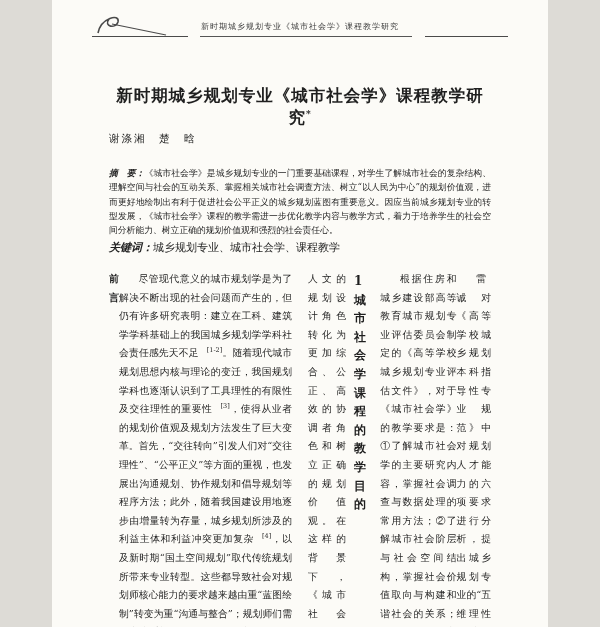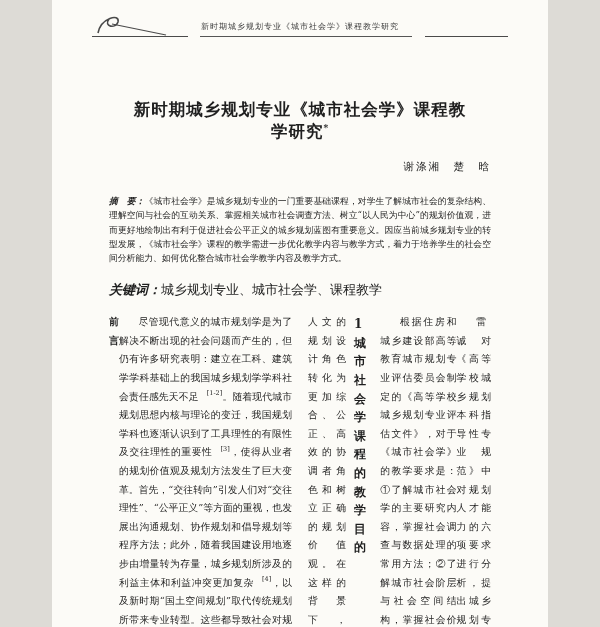--- a/index.html
+++ b/index.html
@@ -19,32 +19,32 @@
   .running-head{
     position:absolute;top:21px;left:0;right:0;
     text-align:center;font-size:8px;color:#3c3c3c;letter-spacing:1px;
   }
   .header-rule{
     position:absolute;top:36px;left:40px;right:40px;height:1px;
     background:linear-gradient(90deg,#4a4a4a 0%,#4a4a4a 23%,transparent 23%,transparent 26%,
       #555 26%,#555 77%,transparent 77%,transparent 80%,#4a4a4a 80%,#4a4a4a 100%);
   }
   .article-title{
-    margin:17px;padding-top:82px;
+    margin:3px;padding-top:82px;
     text-align:center;font-size:16.5px;font-weight:bold;letter-spacing:1px;
   }
   .article-title sup{font-size:9px;font-weight:bold;}
   .authors{
-    text-align:right;font-size:10.5px;letter-spacing:2px;
+    text-align:left;font-size:10.5px;letter-spacing:2px;
   }
   .abstract{
     margin-top:20px;font-size:8.8px;line-height:1.62;text-align:justify;
   }
   .abstract .lbl,.keywords .lbl{font-weight:bold;font-style:italic;}
-  .keywords{font-size:13px;line-height:1.62;margin-top:14px;text-align:justify;}
+  .keywords{font-size:11px;line-height:1.62;margin-top:2px;text-align:justify;}
   .columns{
     display:flex;gap:16px;margin-top:13px;height:376px;
   }
   .col{
     flex:1;min-width:0;display:flex;flex-direction:row;
     font-size:9.8px;line-height:18.6px;text-align:justify;overflow:hidden;
   }
   .col p{margin:0;text-indent:2em;}
   .col p.noindent{text-indent:0;}
   .col sup{font-size:6.5px;line-height:0;padding-left:8px;}
@@ -62,21 +62,21 @@
     <path d="M20 14 L74 25" stroke="#4a4a4a" stroke-width="1.2" fill="none"></path>
   </svg>
 
   <div class="running-head">新时期城乡规划专业《城市社会学》课程教学研究</div>
   <div class="header-rule"></div>
 
   <h1 class="article-title"><span>新时期城乡规划专业《城市社会学》课程教学研究</span><sup>*</sup></h1>
 
   <div class="authors">谢涤湘　楚　晗</div>
 
-  <div class="abstract"><span class="lbl">摘　要：</span><span>《城市社会学》是城乡规划专业的一门重要基础课程，对学生了解城市社会的复杂结构、理解空间与社会的互动关系、掌握相关城市社会调查方法、树立“以人民为中心”的规划价值观，进而更好地绘制出有利于促进社会公平正义的城乡规划蓝图有重要意义。因应当前城乡规划专业的转型发展，《城市社会学》课程的教学需进一步优化教学内容与教学方式，着力于培养学生的社会空间分析能力、如何优化整合城市社会学教学内容及教学方式。</span></div>
+  <div class="abstract"><span class="lbl">摘　要：</span><span>《城市社会学》是城乡规划专业的一门重要基础课程，对学生了解城市社会的复杂结构、理解空间与社会的互动关系、掌握相关城市社会调查方法、树立“以人民为中心”的规划价值观，进而更好地绘制出有利于促进社会公平正义的城乡规划蓝图有重要意义。因应当前城乡规划专业的转型发展，《城市社会学》课程的教学需进一步优化教学内容与教学方式，着力于培养学生的社会空间分析能力、树立正确的规划价值观和强烈的社会责任心。</span></div>
 
   <div class="keywords"><span class="lbl">关键词：</span><span>城乡规划专业、城市社会学、课程教学</span></div>
 
   <div class="columns">
 
     <div class="col">
       <div class="foreword-head">前言</div>
       <p><span>尽管现代意义的城市规划学是为了解决不断出现的社会问题而产生的，但仍有许多研究表明：建立在工科、建筑学学科基础上的我国城乡规划学学科社会责任感先天不足</span><sup>[1-2]</sup><span>。随着现代城市规划思想内核与理论的变迁，我国规划学科也逐渐认识到了工具理性的有限性及交往理性的重要性</span><sup>[3]</sup><span>，使得从业者的规划价值观及规划方法发生了巨大变革。首先，“交往转向”引发人们对“交往理性”、“公平正义”等方面的重视，也发展出沟通规划、协作规划和倡导规划等程序方法；此外，随着我国建设用地逐步由增量转为存量，城乡规划所涉及的利益主体和利益冲突更加复杂</span><sup>[4]</sup><span>，以及新时期“国土空间规划”取代传统规划所带来专业转型。这些都导致社会对规划师核心能力的要求越来越由重“蓝图绘制”转变为重“沟通与整合”；规划师们需要高度重视发现和满足不同市民的需求偏好，需要科学合理地分配利用空间资源，促进社会和谐发展。这对工科思维培养下的规划从业人员而言无疑是一种巨大挑战；但同时这也是一个机遇，指引着规划人才由重空间轻社会、重建设轻</span></p>
 
     </div>

